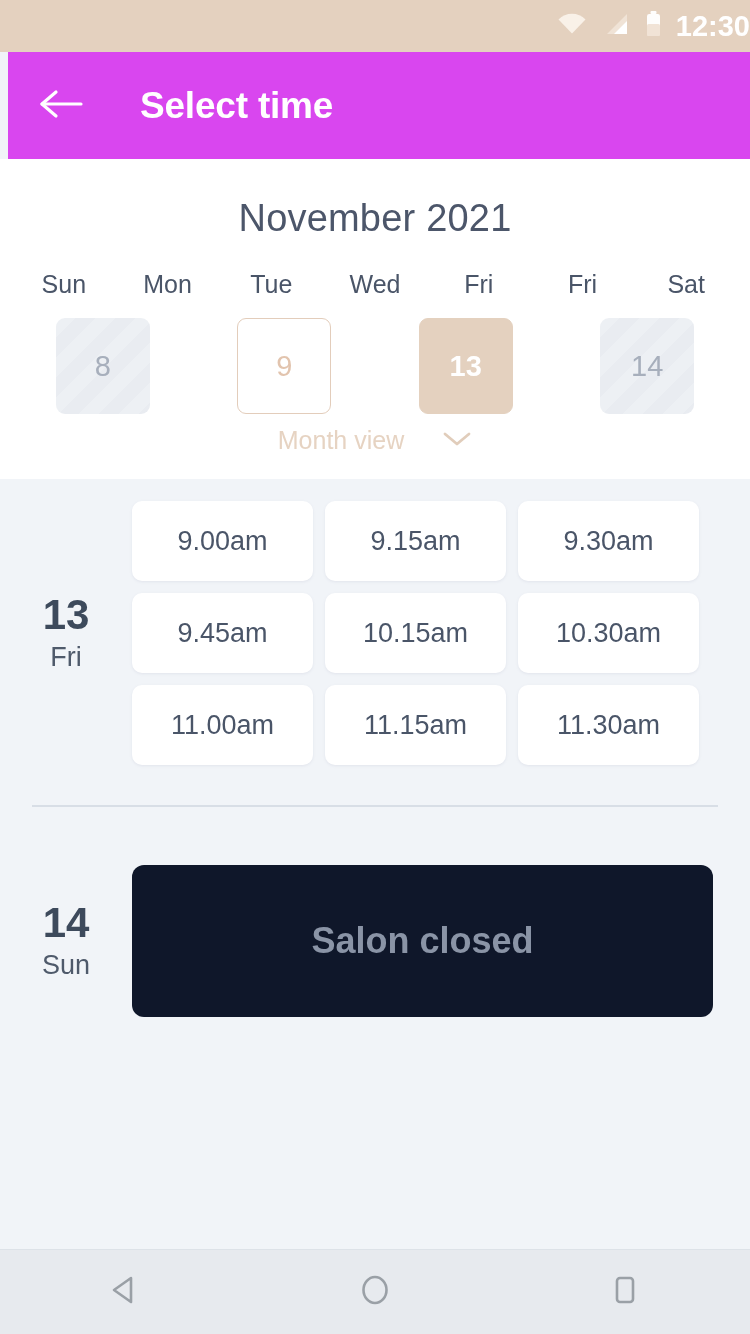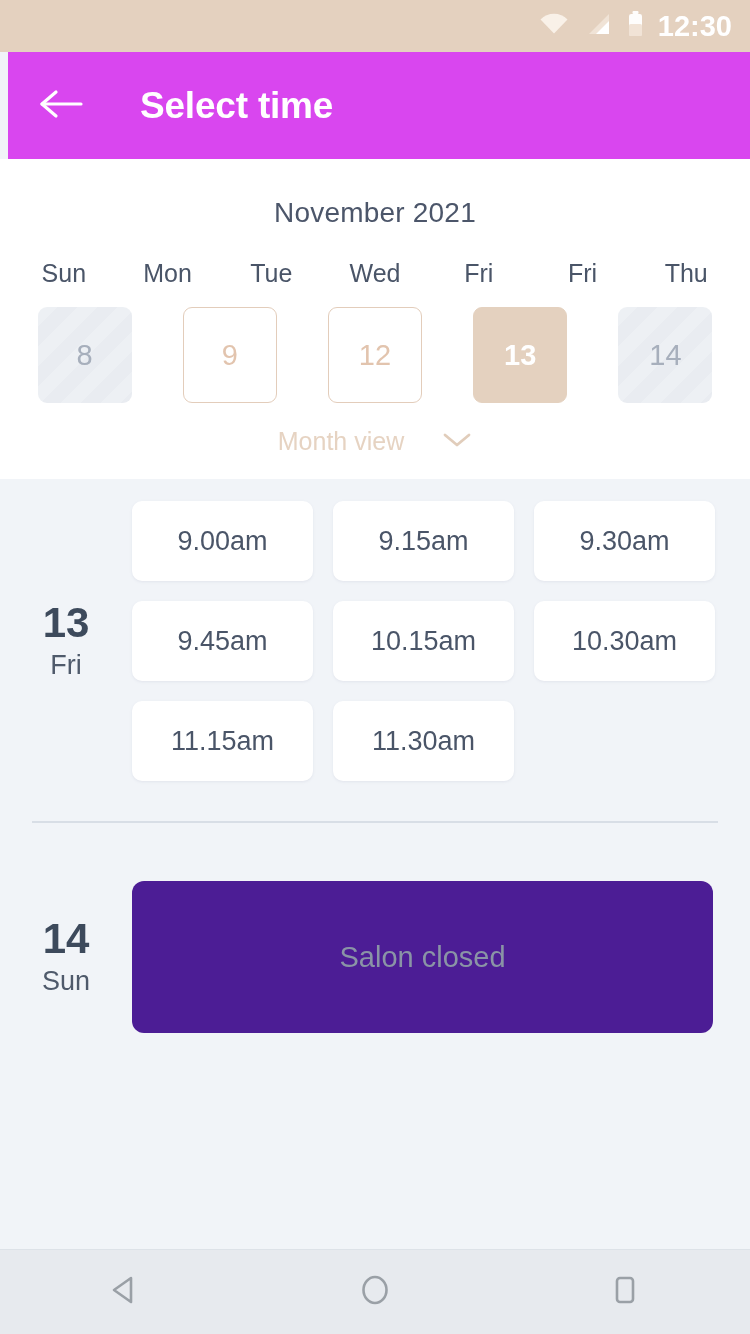--- a/index.html
+++ b/index.html
@@ -26,21 +26,20 @@
   
   .status-bar {
     position: absolute;
     top: 0; left: 0;
     width: 750px;
     height: 52px;
     background: #E4D1BF;
     display: flex;
     align-items: center;
     justify-content: flex-end;
-    padding-right: 18px;
   }
   .status-icons {
     display: flex;
     align-items: center;
     gap: 16px;
   }
   .si { display: block; }
   .status-time {
     color: #FFFFFF;
     font-size: 29px;
@@ -80,21 +79,21 @@
   .calendar-panel {
     position: absolute;
     top: 159px; left: 0;
     width: 750px;
     height: 320px;
     background: #FFFFFF;
   }
   .month-title {
     text-align: center;
     color: #4C566A;
-    font-size: 28px;
+    font-size: 38px;
     padding-top: 38px;
     letter-spacing: 0.2px;
   }
   .weekday-row {
     display: flex;
     margin-top: 30px;
     padding: 0 12px;
   }
   .weekday {
     flex: 1;
@@ -142,21 +141,21 @@
         #E9ECF1 14px, #E9ECF1 28px
       );
     border: none;
     color: #A7AFBC;
     cursor: default;
   }
   .month-view-row {
     display: flex;
     align-items: center;
     justify-content: center;
-    margin-top: 24px;
+    margin-top: 12px;
     gap: 38px;
     cursor: pointer;
   }
   .month-view-label {
     color: #E6D3C2;
     font-size: 25px;
   }
 
   
   .slots-area {
@@ -193,21 +192,21 @@
   }
   .day-dow {
     color: #4F5A6B;
     font-size: 27px;
     margin-top: 4px;
   }
   .slots-grid {
     flex: 1;
     display: flex;
     flex-wrap: wrap;
-    gap: 20px;
+    gap: 12px;
     align-content: flex-start;
   }
   .slot-chip {
     width: 181px;
     height: 80px;
     background: #FFFFFF;
     border-radius: 10px;
     display: flex;
     align-items: center;
     justify-content: center;
@@ -219,28 +218,29 @@
 
   .divider {
     height: 2px;
     background: #D8DEE6;
     margin: 40px 32px 0 32px;
   }
 
   .closed-card {
     flex: 1;
     height: 152px;
-    background: #4c1d95;
+    background: #0f172a;
     border-radius: 12px;
     display: flex;
     align-items: center;
     justify-content: center;
     color: #8A94A6;
-    font-size: 29px;
+    font-size: 36px;
     margin-right: 37px;
+    font-weight: bold;
   }
   .closed-group {
     padding-top: 58px;
   }
 
   
   .nav-bar {
     position: absolute;
     bottom: 0; left: 0;
     width: 750px;
@@ -305,32 +305,29 @@
 
     <div class="month-title">November 2021</div>
 
     <div class="weekday-row">
       <div class="weekday">Sun</div>
       <div class="weekday">Mon</div>
       <div class="weekday">Tue</div>
       <div class="weekday">Wed</div>
       <div class="weekday">Fri</div>
       <div class="weekday">Fri</div>
-      <div class="weekday">Thu</div>
+      <div class="weekday">Sat</div>
     </div>
 
     <div class="dates-row">
       <div class="date-cell-wrap">
         <div class="date-cell disabled">8</div>
       </div>
       <div class="date-cell-wrap">
         <div class="date-cell available">9</div>
-      </div>
-      <div class="date-cell-wrap">
-        <div class="date-cell available">12</div>
       </div>
       <div class="date-cell-wrap">
         <div class="date-cell selected">13</div>
       </div>
       <div class="date-cell-wrap">
         <div class="date-cell disabled">14</div>
       </div>
     </div>
 
     <div class="month-view-row">
@@ -352,20 +349,21 @@
           <div class="day-dow">Fri</div>
         </div>
       </div>
       <div class="slots-grid">
         <div class="slot-chip">9.00am</div>
         <div class="slot-chip">9.15am</div>
         <div class="slot-chip">9.30am</div>
         <div class="slot-chip">9.45am</div>
         <div class="slot-chip">10.15am</div>
         <div class="slot-chip">10.30am</div>
+        <div class="slot-chip">11.00am</div>
         <div class="slot-chip">11.15am</div>
         <div class="slot-chip">11.30am</div>
       </div>
     </div>
 
     <div class="divider"></div>
 
     <div class="day-group closed-group">
       <div class="day-label">
         <div class="day-label-inner">

